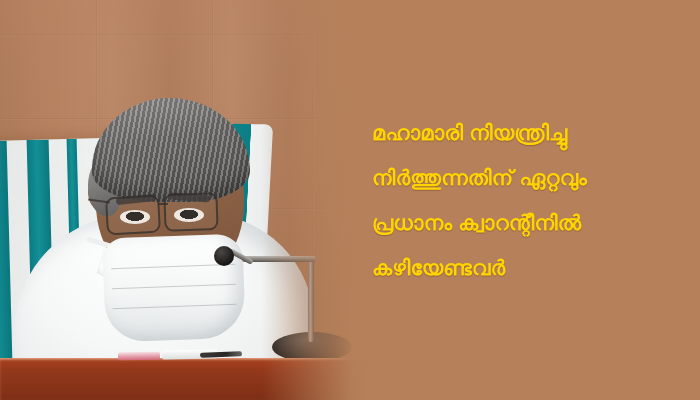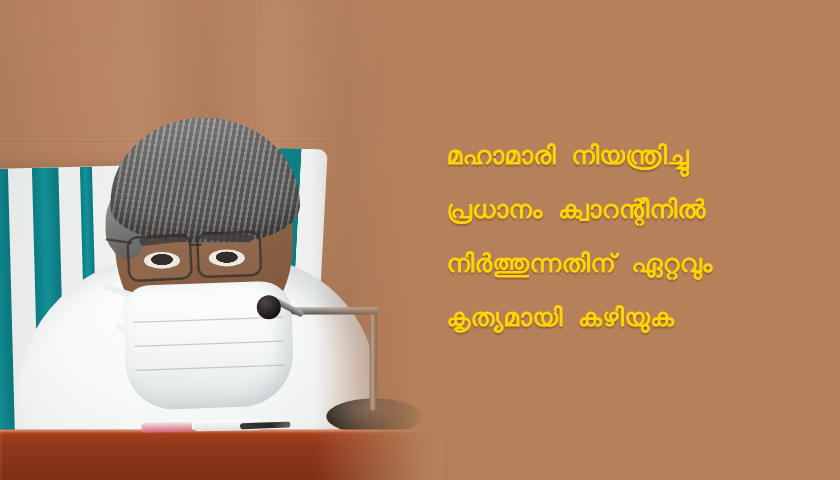--- a/index.html
+++ b/index.html
@@ -259,21 +259,21 @@
     position:absolute;
     left:358px; top:0;
     width:342px; height:400px;
     display:flex;
     flex-direction:column;
     justify-content:center;
     padding:14px 10px 14px 14px;
   }
   .quote-line {
     color:#ffd400;
-    font-family:Liberation Mono, monospace;
+    font-family:Liberation Sans, sans-serif;
     font-weight:bold;
     font-size:21px;
     line-height:45px;
     letter-spacing:0.2px;
     white-space:nowrap;
     text-shadow:0 1px 1px rgba(90,45,15,0.35);
   }
 </style>
 </head>
 <body>
@@ -338,18 +338,18 @@
     <div id="paper-pink"></div>
     <div id="paper-white"></div>
     <div id="pen"></div>
 
     <div id="photo-fade-top"></div>
     <div id="photo-fade"></div>
   </div>
 
   <div id="textpanel">
     <div class="quote-line">മഹാമാരി നിയന്ത്രിച്ചു</div>
+    <div class="quote-line">നിര്‍ത്തുന്നതിന് ഏറ്റവും</div>
     <div class="quote-line">പ്രധാനം ക്വാറന്റീനില്‍</div>
-    <div class="quote-line">നിര്‍ത്തുന്നതിന് ഏറ്റവും</div>
-    <div class="quote-line">കൃത്യമായി കഴിയുക</div>
+    <div class="quote-line">കഴിയേണ്ടവര്‍</div>
   </div>
 
 </div>
 
 </body></html>

